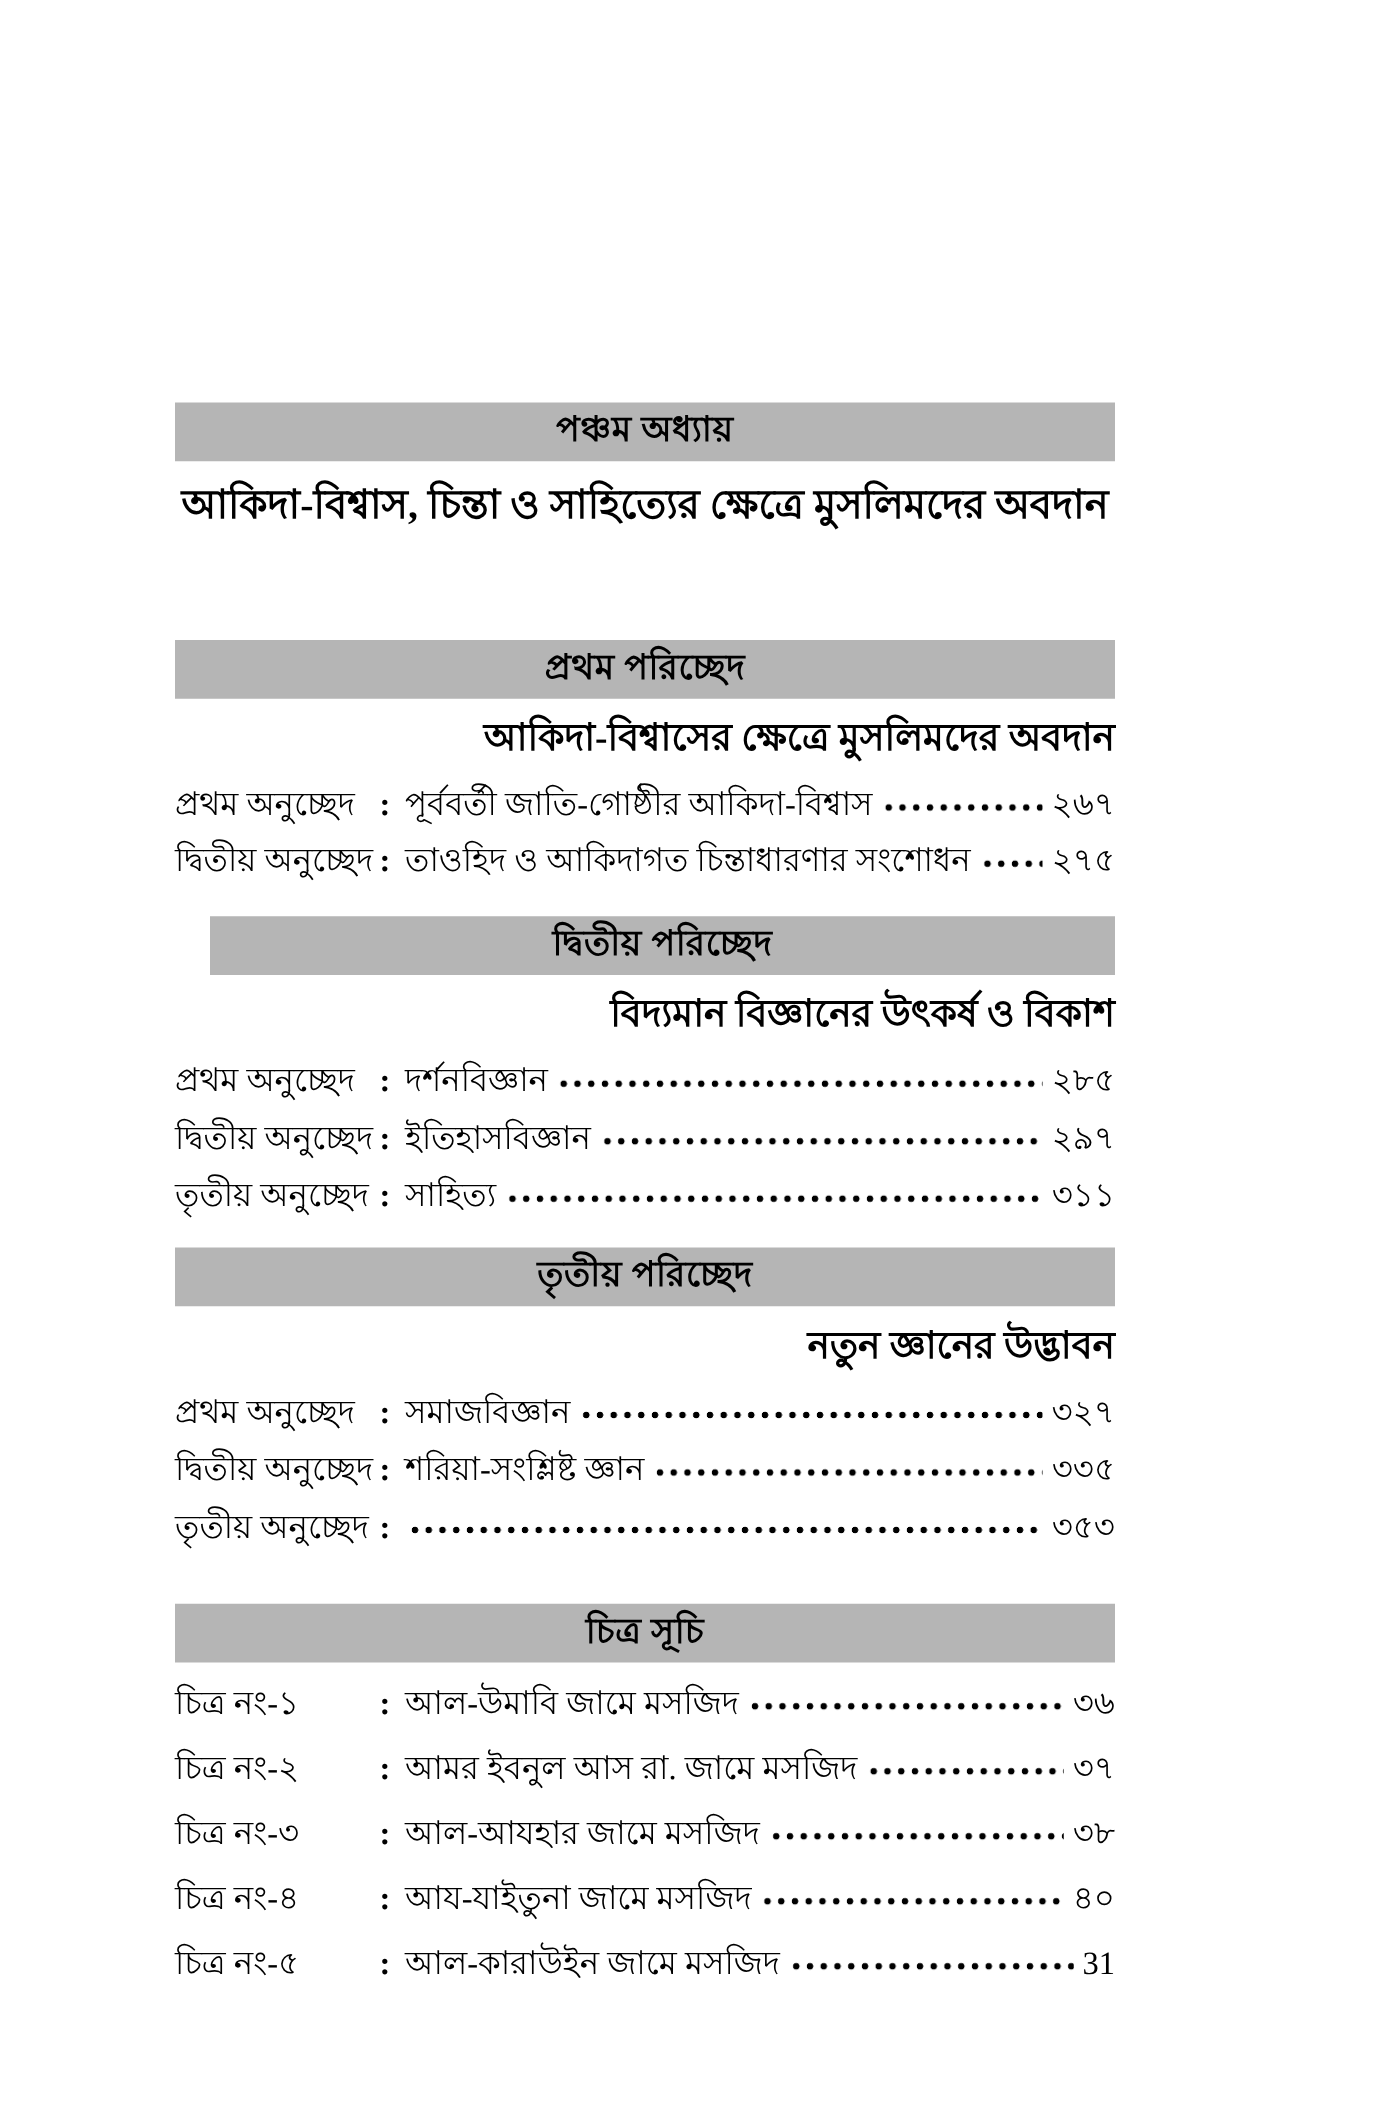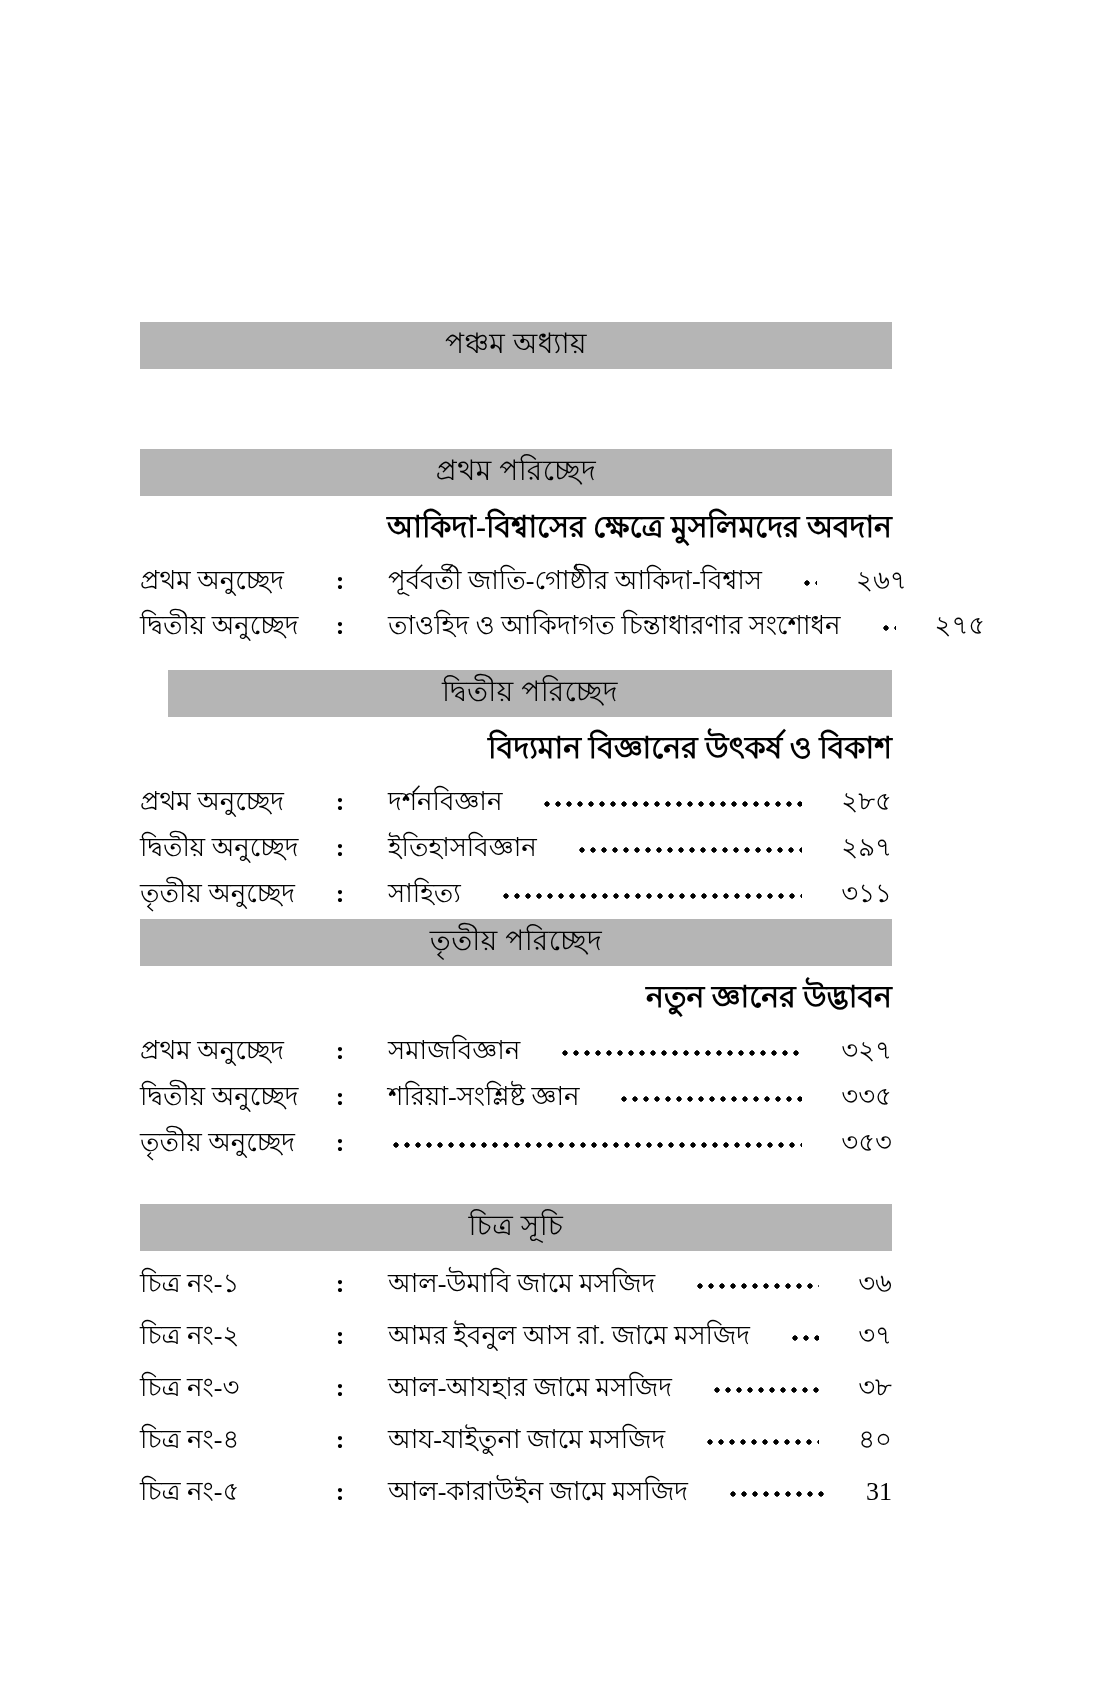--- a/index.html
+++ b/index.html
@@ -20,21 +20,21 @@
     top: 0;
     width: 752px;
   }
   .bar {
     background: var(--bar-bg, #b5b5b5);
     height: 47px;
     display: flex;
     align-items: flex-end;
     justify-content: center;
     font-size: 28px;
-    font-weight: normal;
+    font-weight: bold;
     letter-spacing: 0.5px;
   }
   .chapter-bar { margin-top: 322px; }
   .chapter-title {
     margin-top: 9px;
     text-align: center;
     font-size: 32px;
     font-weight: bold;
     white-space: nowrap;
   }
@@ -46,54 +46,54 @@
     font-weight: bold;
     white-space: nowrap;
   }
   .entries { margin-top: 6px; }
   .entry {
     display: flex;
     align-items: baseline;
     font-size: 26px;
     height: 45px;
     white-space: nowrap;
-    gap: 32px;
   }
   .entry .lbl { flex: none; width: 152px; }
   .entry .sep { flex: none; width: 32px; text-align: center; font-weight: bold; }
   .entry .ttl { flex: none; padding-right: 5px; }
   .entry .pg  { flex: none; padding-left: 5px; }
   .leader {
     flex: 1 1 0;
     min-width: 14px;
     height: 8px;
     align-self: baseline;
     margin: 0 2px 0 4px;
     transform: translateY(-2px);
     background-image: radial-gradient(circle at 4px 4px, #000 2.4px, transparent 2.9px);
     background-size: 11px 8px;
     background-repeat: repeat-x;
     background-position: left bottom;
   }
   .section-2 .bar { margin-top: 20px; margin-left: 28px; }
   .section-2 .entry, .section-3 .entry { height: 46px; }
-  .section-3 .bar { }
+  .section-3 .bar { margin-top: 16px; }
   .figures .bar { margin-top: 36px; }
   .figures .entries { margin-top: 12px; }
   .figures .entry { height: 52px; }
 </style>
 </head>
 <body>
 
 <div class="page">
   <div class="content">
 
     <div class="bar chapter-bar">
       <span>পঞ্চম অধ্যায়</span>
     </div>
+    <div class="chapter-title">আকিদা-বিশ্বাস, চিন্তা ও সাহিত্যের ক্ষেত্রে মুসলিমদের অবদান</div>
 
     <div class="section section-1">
       <div class="bar">
         <span>প্রথম পরিচ্ছেদ</span>
       </div>
       <div class="section-heading">আকিদা-বিশ্বাসের ক্ষেত্রে মুসলিমদের অবদান</div>
       <div class="entries">
         <div class="entry">
           <span class="lbl">প্রথম অনুচ্ছেদ</span>
           <span class="sep">:</span>

